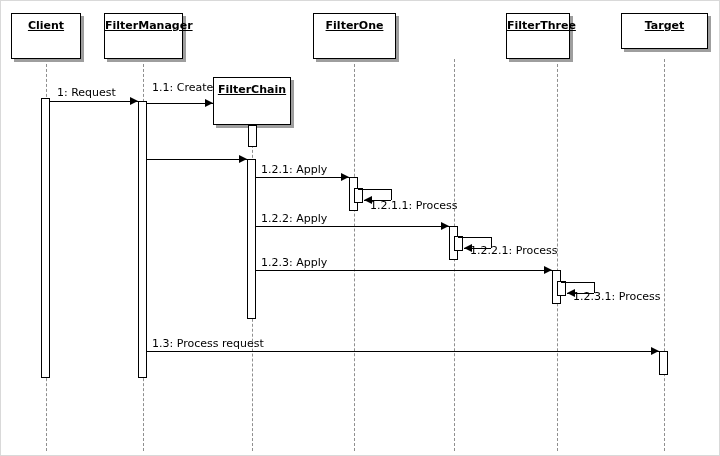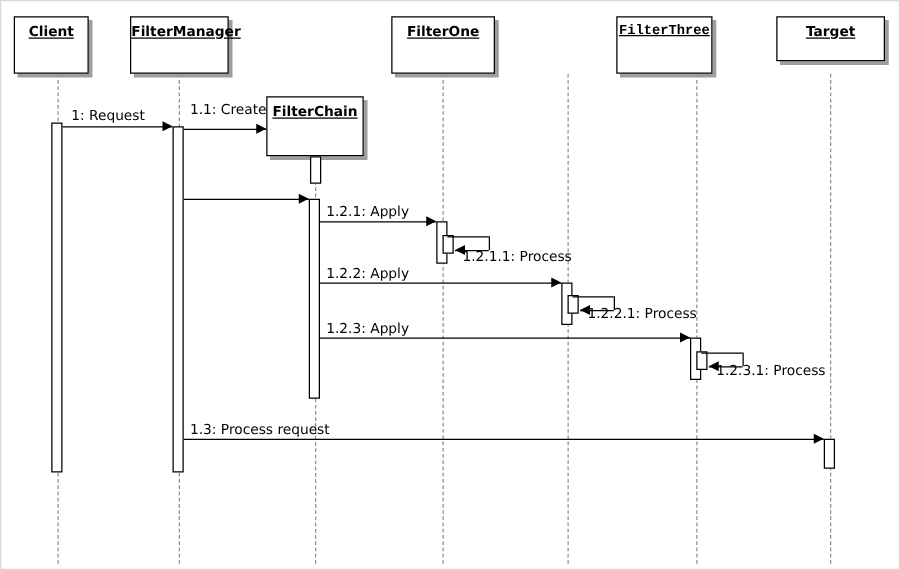--- a/index.html
+++ b/index.html
@@ -78,37 +78,37 @@
 <div class="diagram">
 
   <div class="lifeline" style="left:45px;top:58px;height:392px;"></div>
   <div class="lifeline" style="left:142px;top:58px;height:392px;"></div>
   <div class="lifeline" style="left:251px;top:124px;height:326px;"></div>
   <div class="lifeline" style="left:353px;top:58px;height:392px;"></div>
   <div class="lifeline" style="left:453px;top:58px;height:392px;"></div>
   <div class="lifeline" style="left:556px;top:58px;height:392px;"></div>
   <div class="lifeline" style="left:663px;top:58px;height:392px;"></div>
 
-  <div class="participant" style="left:10px;top:12px;width:60px;height:46px;">
+  <div class="participant" style="left:10px;top:12px;width:70px;height:46px;">
     <span class="pname">Client</span>
   </div>
   <div class="participant" style="left:312px;top:12px;width:83px;height:46px;">
     <span class="pname">FilterOne</span>
   </div>
   <div class="participant" style="left:103px;top:12px;width:79px;height:46px;">
     <span class="pname">FilterManager</span>
   </div>
-  <div class="participant" style="left:492px;top:12px;width:77px;height:46px;font-family:Liberation Mono, monospace;">
+  <div class="participant" style="left:505px;top:12px;width:64px;height:46px;">
     <span class="pname">FilterThree</span>
   </div>
   <div class="participant" style="left:620px;top:12px;width:87px;height:36px;">
     <span class="pname">Target</span>
   </div>
 
-  <div class="participant" style="left:212px;top:76px;width:78px;height:48px;">
+  <div class="participant" style="left:212px;top:76px;width:78px;height:48px;text-decoration:underline;">
     <span class="pname">FilterChain</span>
   </div>
 
   <div class="activation" style="left:40px;top:97px;height:280px;"></div>
   <div class="activation" style="left:137px;top:100px;height:277px;"></div>
   <div class="activation" style="left:247px;top:124px;height:22px;"></div>
   <div class="activation" style="left:246px;top:158px;height:160px;"></div>
   <div class="activation" style="left:348px;top:176px;height:34px;"></div>
   <div class="activation" style="left:353px;top:187px;height:15px;"></div>
   <div class="activation" style="left:448px;top:225px;height:34px;"></div>

